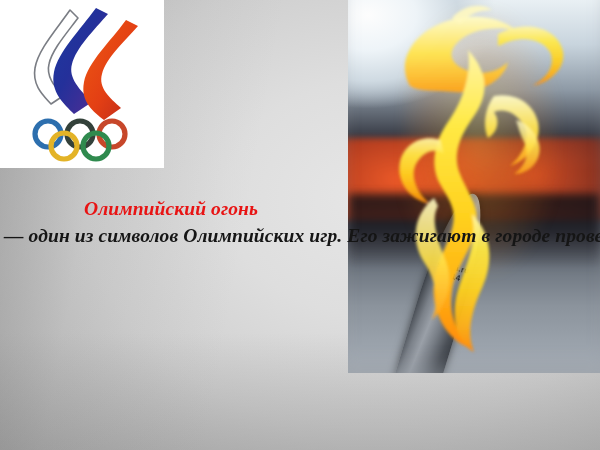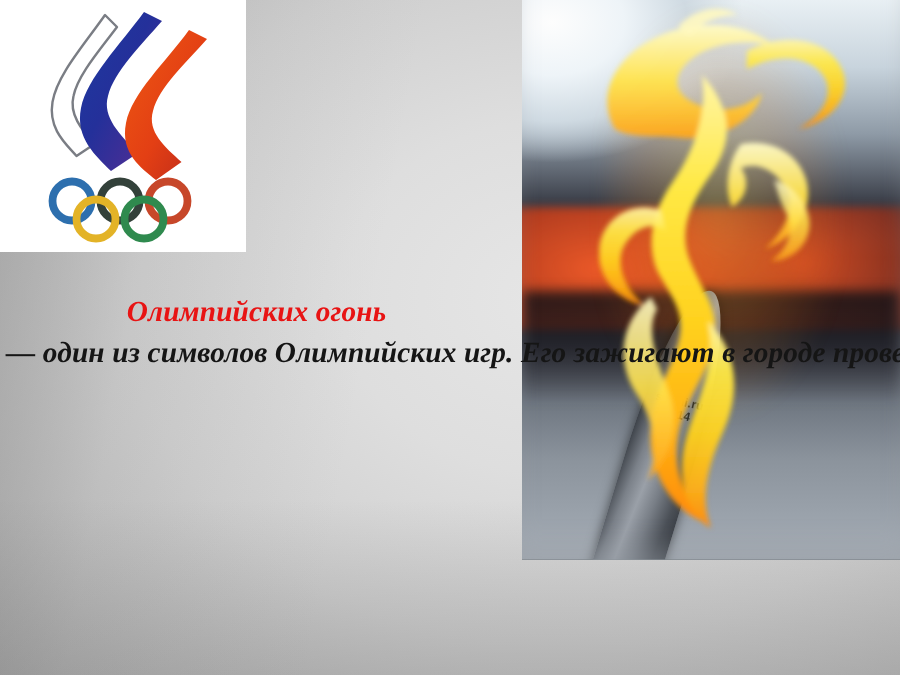--- a/index.html
+++ b/index.html
@@ -269,16 +269,16 @@
 
           <path d="M104 18 C114 6 132 2 144 10 C132 10 120 14 112 24 Z" fill="#fff8c0" opacity=".9"></path>
         </g>
       </svg>
     </div>
 
     <div class="edge-shade"></div>
   </div>
 
   <div class="caption">
-    <span class="term">Олимпийских огонь</span><span class="dash"> — один из символов Олимпийских игр. Его зажигают в городе проведения Игр во время их открытия, и он горит непрерывно до их окончания.</span>
+    <span class="term">Олимпийский огонь</span><span class="dash"> — один из символов Олимпийских игр. Его зажигают в городе проведения Игр во время их открытия, и он горит непрерывно до их окончания.</span>
   </div>
 
 </div>
 
 </body></html>

